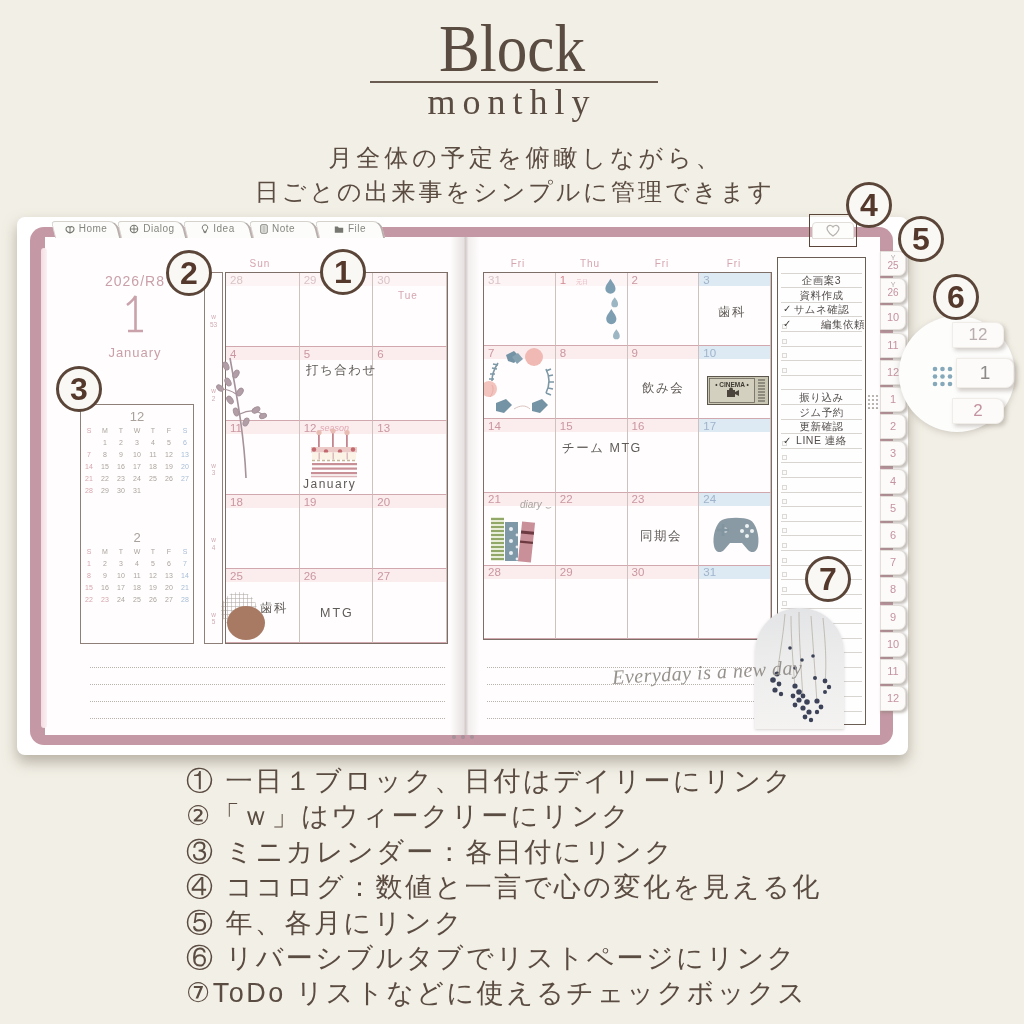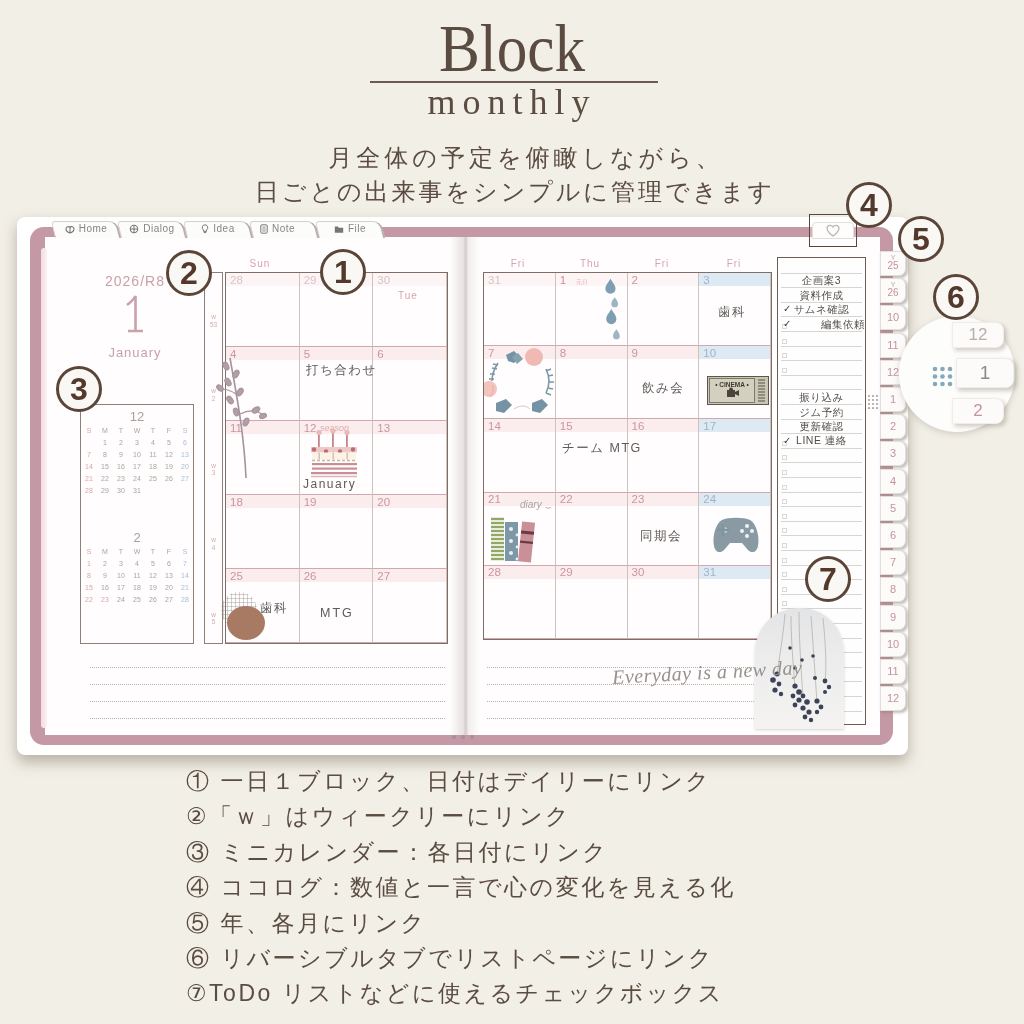--- a/index.html
+++ b/index.html
@@ -23,21 +23,21 @@
 
 
 .ttab { top:221px; height:17px; background:#fcfcfa; border:1px solid #d5d2cc; border-bottom:none; border-right:2px solid rgba(100,85,80,0.45); border-radius:4px 8px 0 0; transform:skewX(14deg); }
 .ttabtxt { top:223px; height:14px; font-size:10px; color:#858580; text-align:center; letter-spacing:0.5px; }
 .ttabtxt svg { vertical-align:-1.5px; margin-right:4px; }
 
 
 .num { width:46px; height:46px; border-radius:50%; background:#faf8f4; border:3px solid #5a4538; color:#54382b; font-size:32px; font-weight:bold; text-align:center; line-height:40px; font-family:"Liberation Sans",sans-serif; }
 
 
-.blist { left:186px; top:764px; width:740px; font-size:23px; color:#5b4c42; line-height:35.4px; letter-spacing:2.5px; }
+.blist { left:186px; top:764px; width:740px; font-size:27px; color:#5b4c42; line-height:35.4px; letter-spacing:2.5px; }
 
 
 .yr { left:105px; top:273px; width:120px; font-size:14px; color:#c9a0a9; letter-spacing:1px; }
 .january { left:95px; top:345px; width:80px; font-size:13px; color:#c9a0a9; text-align:center; letter-spacing:1px; }
 
 
 .minibox { left:80px; top:404px; width:114px; height:240px; border:1px solid #8e8078; background:#fffdfd; }
 .mini { width:100%; font-size:7px; color:#aba59f; text-align:center; }
 .mini .mtitle { font-size:13px; color:#a8a19b; text-align:center; }
 .mini table { width:100%; border-collapse:collapse; }

